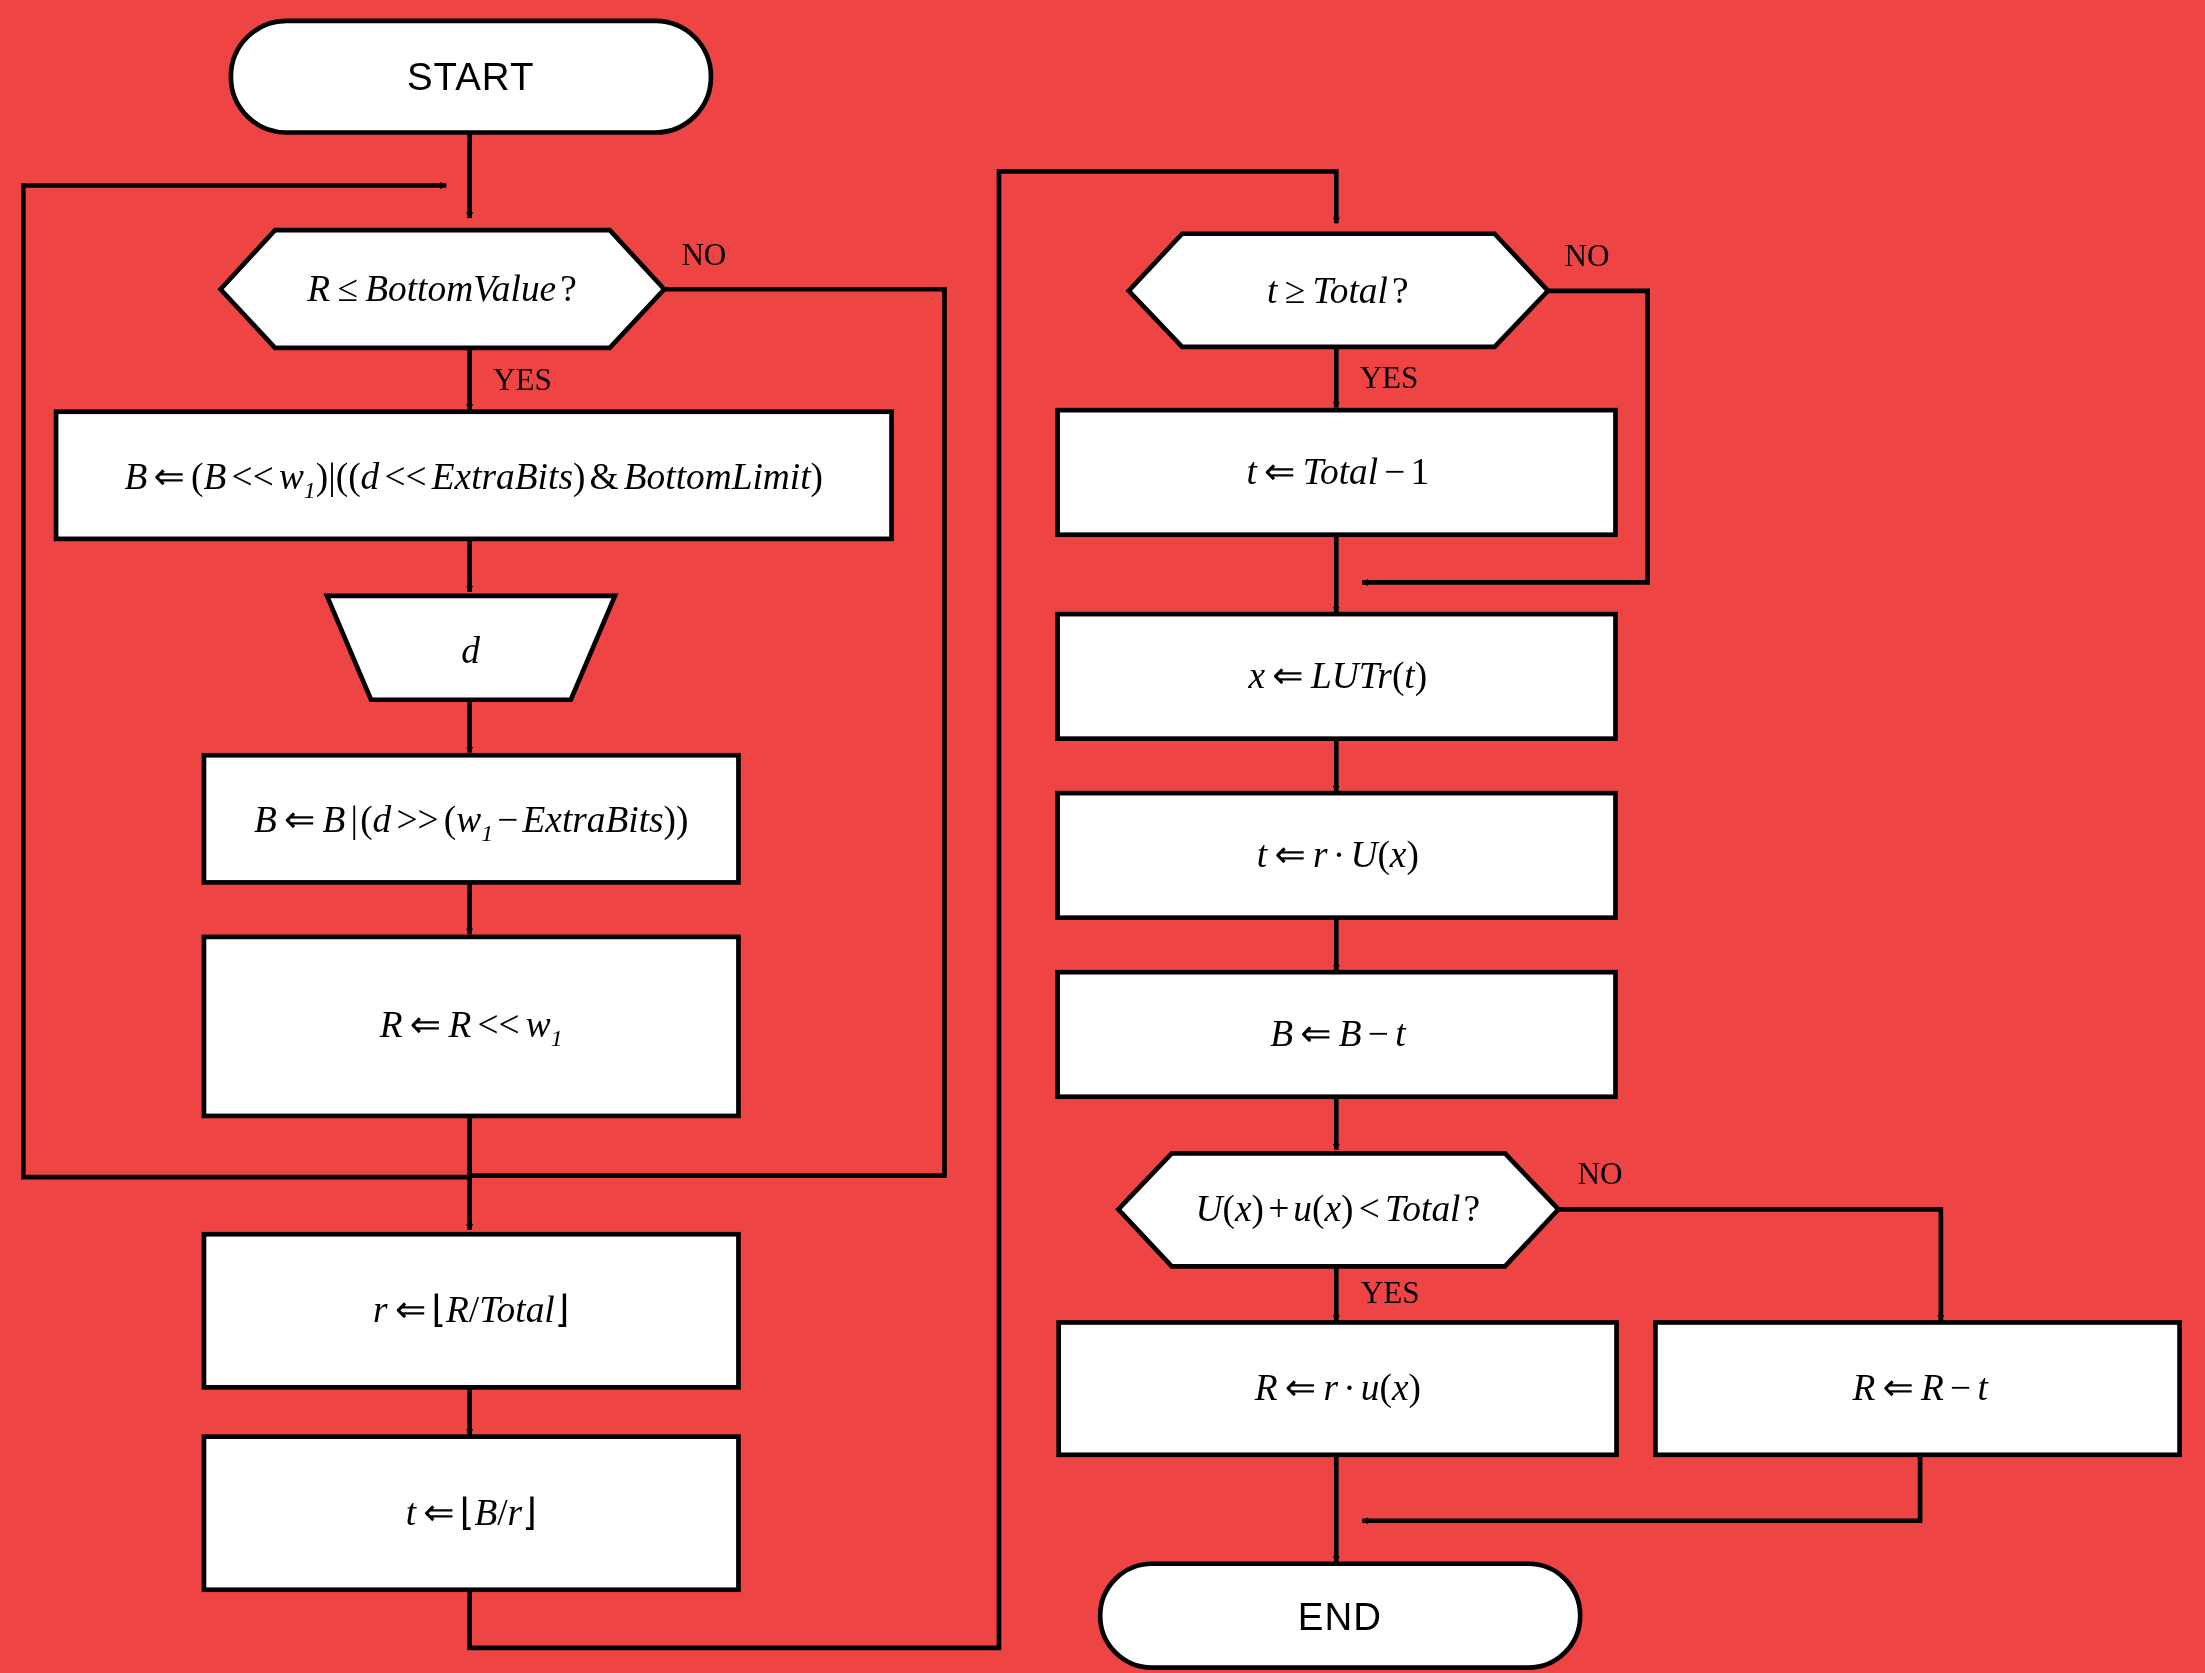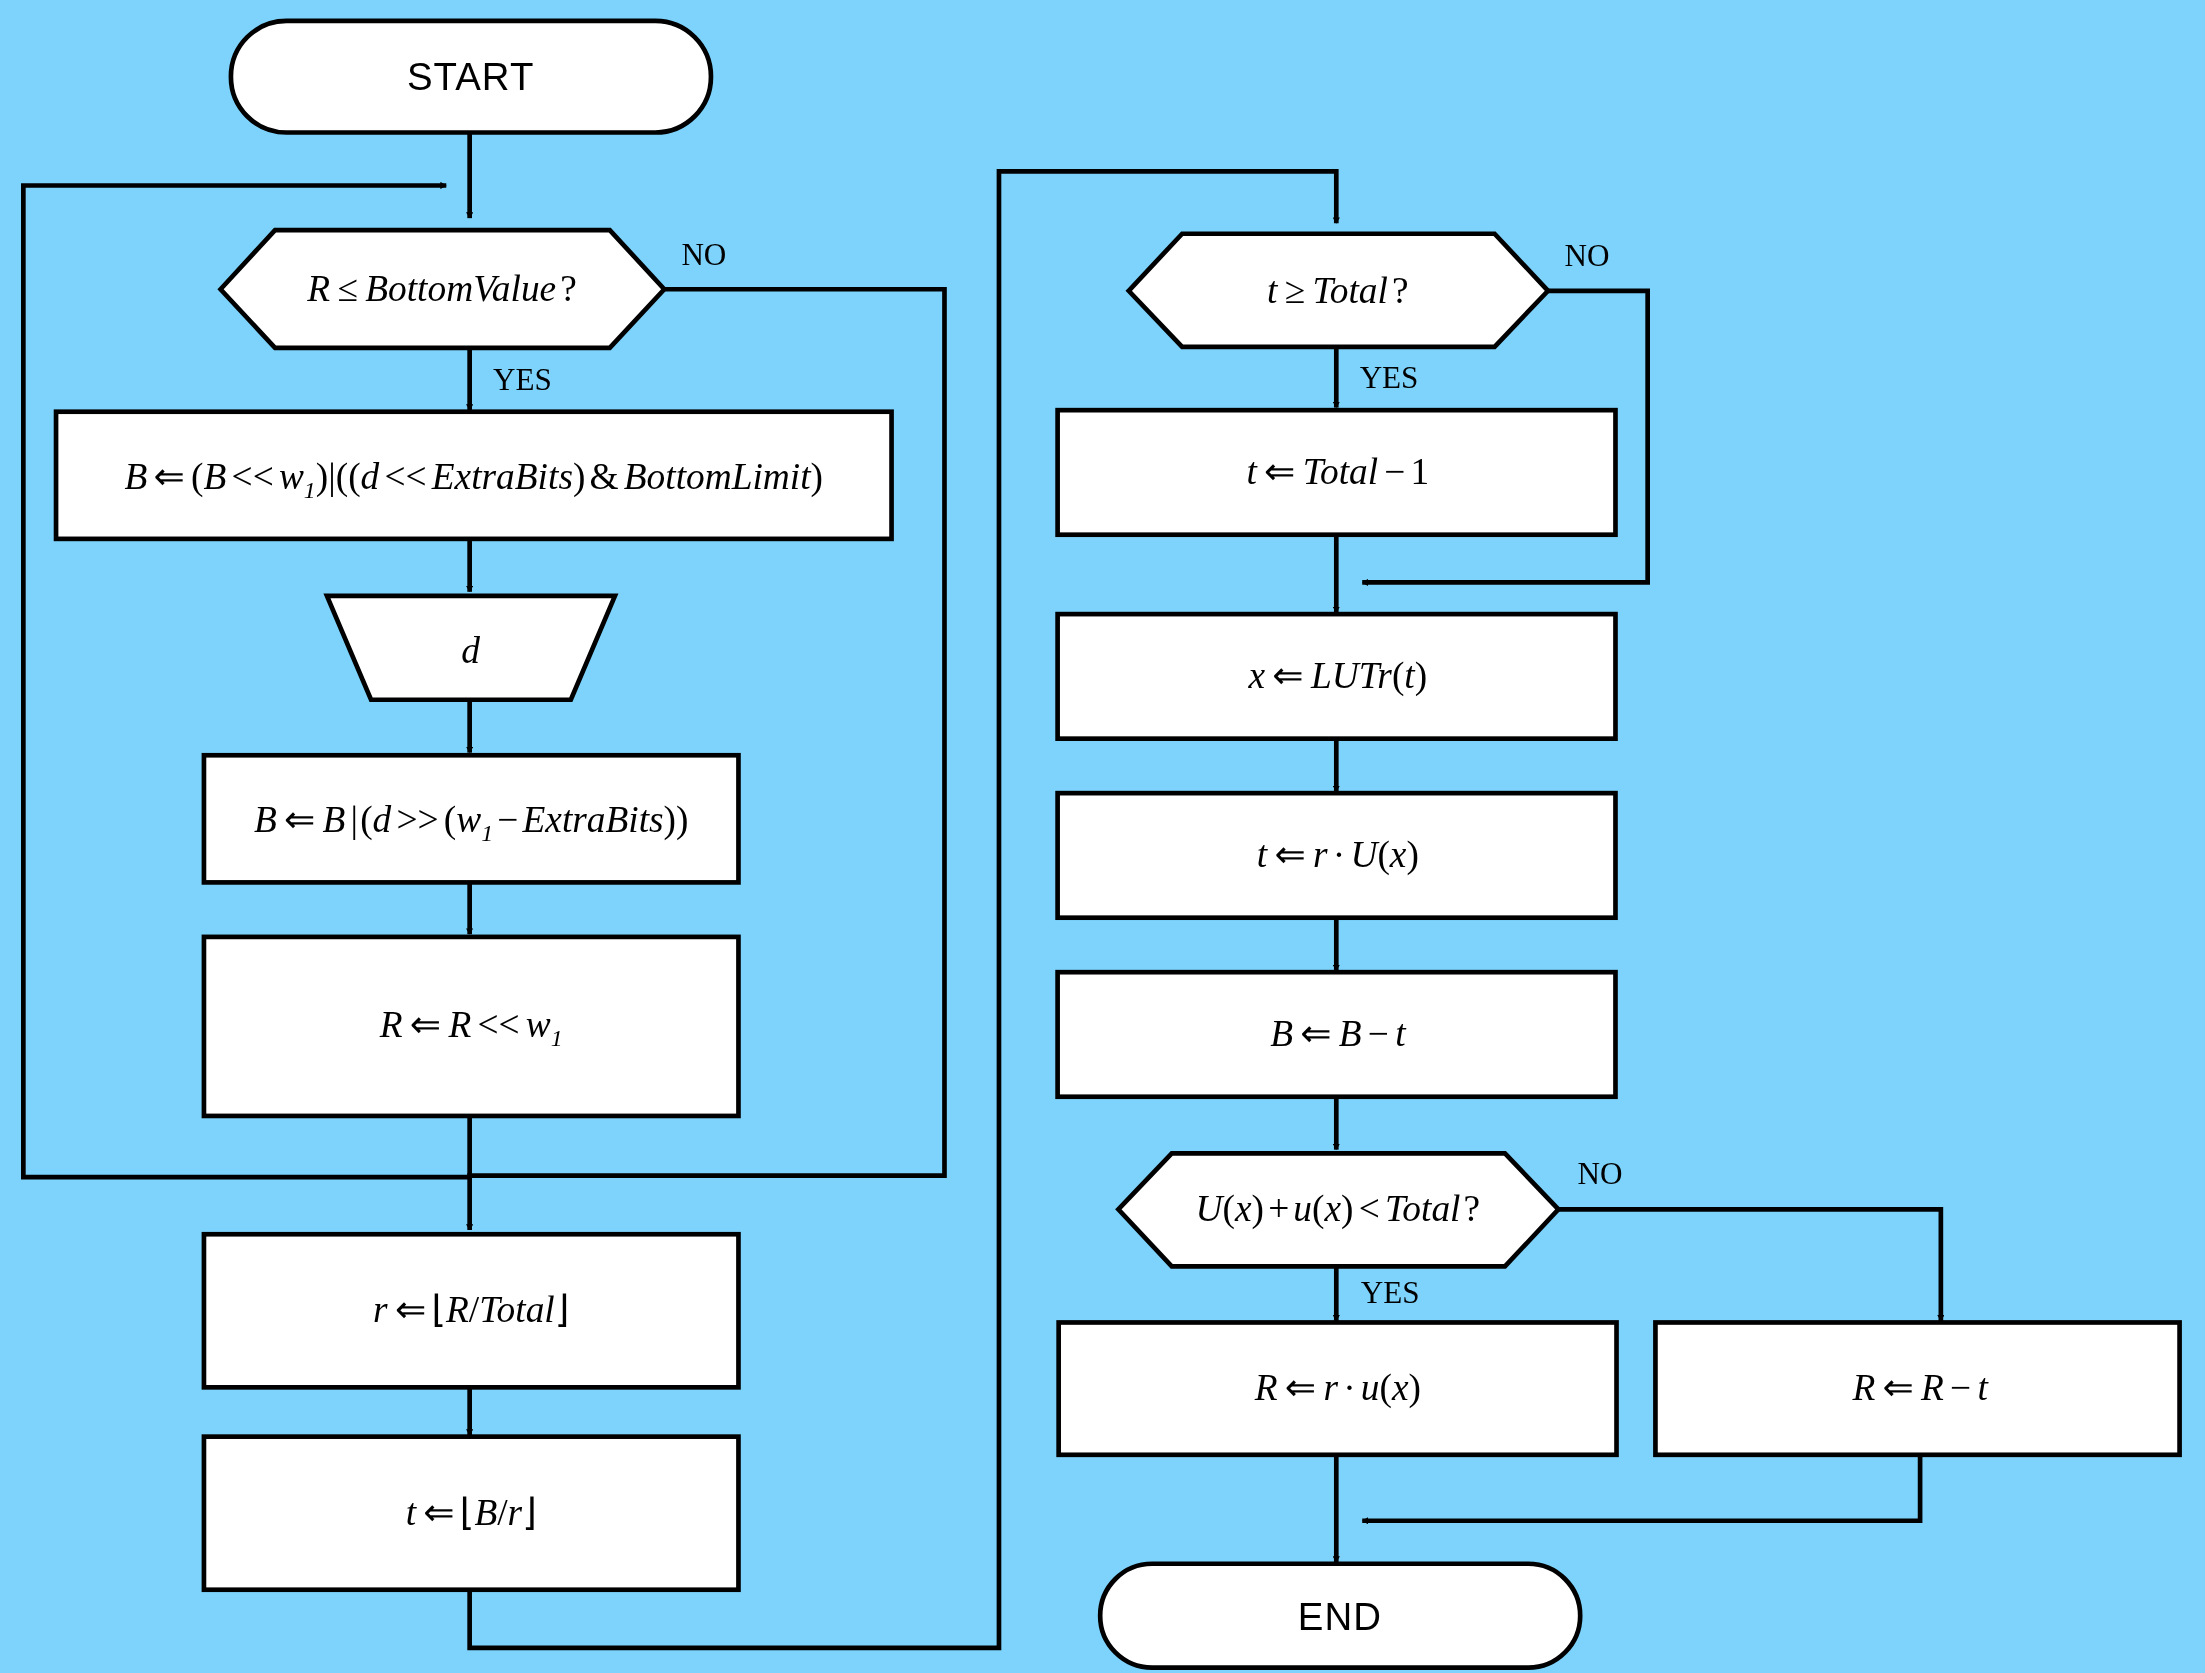--- a/index.html
+++ b/index.html
@@ -1,17 +1,17 @@
 <!DOCTYPE html>
 <html style="font-size:8.3px"><head>
 <meta charset="utf-8">
 <style>
   html,body{margin:0;padding:0;background:#ffffff;}
   body{font-family:"Liberation Serif",serif;}
-  #wrap{position:relative;width:2205px;height:1674px;background:#7dd3fc;overflow:hidden;}
+  #wrap{position:relative;width:2205px;height:1674px;background:#ef4444;overflow:hidden;}
   svg#fc{position:absolute;left:0;top:0;width:2205px;height:1674px;}
   .shape{fill:#ffffff;stroke:#000000;stroke-width:9;}
   .lw{fill:none;stroke:#000000;stroke-width:9;}
   .tx{font-family:"Liberation Serif",serif;fill:#000;}
   .term{font-family:"Liberation Sans",sans-serif;font-size:74px;letter-spacing:2px;}
   .math{font-family:"Liberation Serif",serif;font-style:italic;font-size:72px;}
   .lbl{font-family:"Liberation Serif",serif;font-size:60px;font-style:normal;}
   .sub{font-size:46px;font-style:italic;}
   .op{font-style:normal;}
 </style>

